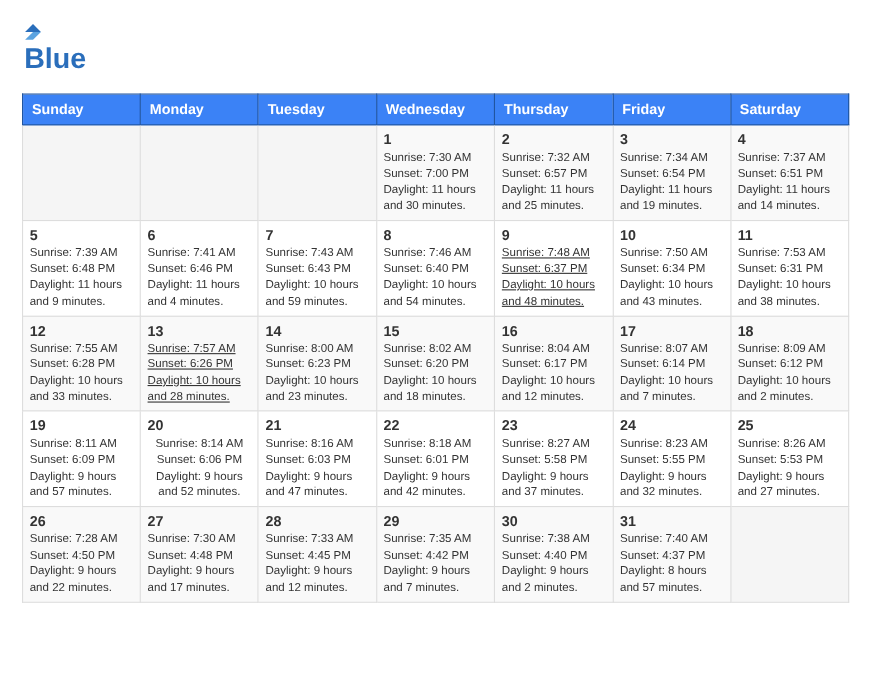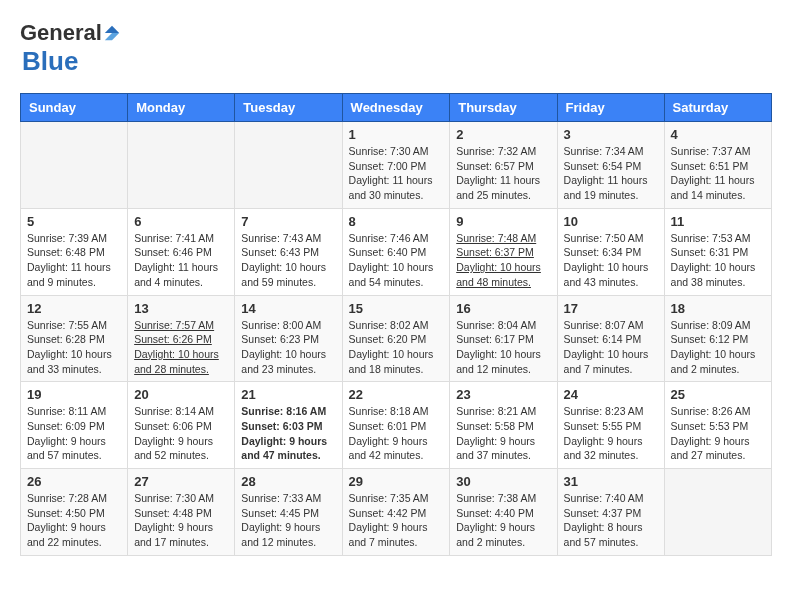--- a/index.html
+++ b/index.html
@@ -83,21 +83,20 @@
       color: #333;
     }
     .empty { background: #f5f5f5 !important; }
   </style>
 </head>
 <body>
 
 <div class="header">
   <div class="logo">
     <div class="logo-text">
-      <span class="logo-general">General</span>
       <svg class="logo-icon" viewBox="0 0 20 20" xmlns="http://www.w3.org/2000/svg">
         <polygon points="10,2 18,10 10,10 2,10" fill="#2a6ebb"></polygon>
         <polygon points="10,10 18,10 10,18 2,18" fill="#5ba3e0"></polygon>
       </svg>
     </div>
     <div style="margin-left:2px;">
       <span style="color:#2a6ebb; font-size:26px; font-weight:bold;">Blue</span>
     </div>
   </div>
 </div>
@@ -234,39 +233,39 @@
       </tr>
       <tr>
         <td>
           <span class="day-number">19</span>
           <div class="day-info" style="white-space: pre-line;">Sunrise: 8:11 AM
 Sunset: 6:09 PM
 Daylight: 9 hours and 57 minutes.</div>
         </td>
         <td>
           <span class="day-number">20</span>
-          <div class="day-info" style="white-space: pre-line;">Sunrise: 8:14 AM
+          <div class="day-info" style="white-space: pre-line; text-align: center;">Sunrise: 8:14 AM
 Sunset: 6:06 PM
 Daylight: 9 hours and 52 minutes.</div>
         </td>
         <td>
           <span class="day-number">21</span>
-          <div class="day-info" style="white-space: pre-line; font-weight: bold;">Sunrise: 8:16 AM
+          <div class="day-info" style="white-space: pre-line;">Sunrise: 8:16 AM
 Sunset: 6:03 PM
 Daylight: 9 hours and 47 minutes.</div>
         </td>
         <td>
           <span class="day-number">22</span>
           <div class="day-info" style="white-space: pre-line;">Sunrise: 8:18 AM
 Sunset: 6:01 PM
 Daylight: 9 hours and 42 minutes.</div>
         </td>
         <td>
           <span class="day-number">23</span>
-          <div class="day-info" style="white-space: pre-line;">Sunrise: 8:21 AM
+          <div class="day-info" style="white-space: pre-line;">Sunrise: 8:27 AM
 Sunset: 5:58 PM
 Daylight: 9 hours and 37 minutes.</div>
         </td>
         <td>
           <span class="day-number">24</span>
           <div class="day-info" style="white-space: pre-line;">Sunrise: 8:23 AM
 Sunset: 5:55 PM
 Daylight: 9 hours and 32 minutes.</div>
         </td>
         <td>

